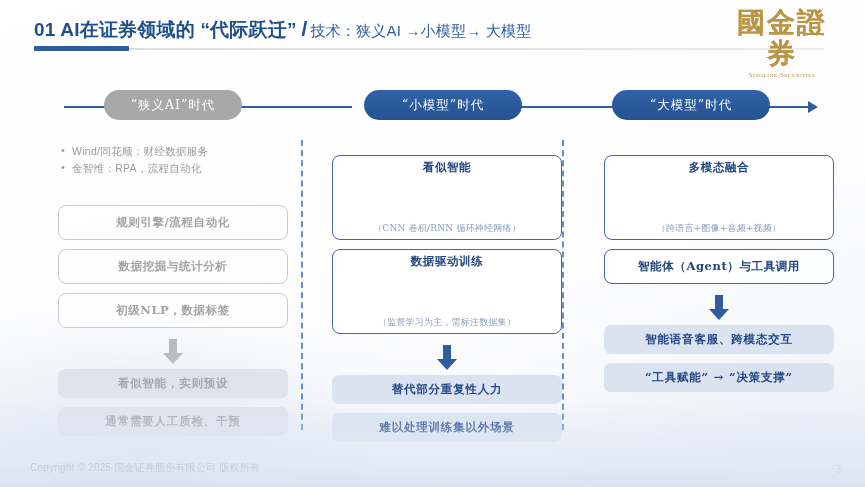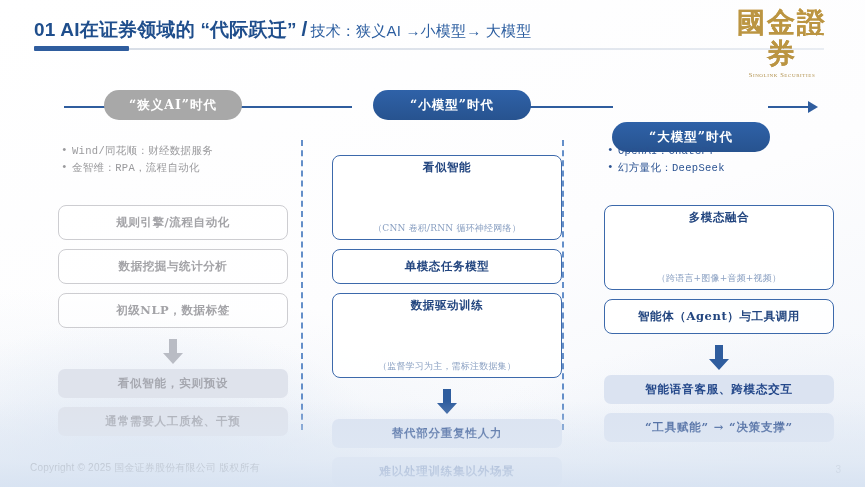--- a/index.html
+++ b/index.html
@@ -141,21 +141,21 @@
   .pill {
     position: absolute;
     top: 0;
     height: 30px;
     border-radius: 15px;
     display: flex;
     align-items: center;
     justify-content: center;
     font-family: "DejaVu Serif", "Liberation Serif", serif;
     font-size: 12.5px;
-    font-weight: bold;
+    font-weight: normal;
     letter-spacing: 1px;
     color: #ffffff;
   }
   .pill-gray { background: #a8a8a8; }
   .pill-blue { background: linear-gradient(to bottom, #2f62a8 0%, #27538f 100%); }
 
   
   .vdivider {
     position: absolute;
     top: 140px;
@@ -176,21 +176,21 @@
   .col-3 { left: 604px; }
 
   .bullets {
     list-style: none;
     margin: 0;
     padding: 0 0 0 14px;
     height: 50px;
   }
   .bullets li {
     position: relative;
-    font-family: Liberation Mono, monospace;
+    font-family: Liberation Sans, sans-serif;
     font-size: 10.5px;
     line-height: 17px;
     letter-spacing: 0.3px;
     white-space: nowrap;
   }
   .bullets li::before {
     content: "•";
     position: absolute;
     left: -11px;
     top: -1px;
@@ -316,24 +316,24 @@
   <div class="timeline">
     <div class="tl-line" style="left:64px; width:42px;"></div>
     <div class="tl-line" style="left:240px; width:112px;"></div>
     <div class="tl-line" style="left:508px; width:105px;"></div>
     <div class="tl-line" style="left:768px; width:42px;"></div>
     <div class="tl-arrow" style="left:808px;"></div>
 
     <div class="pill pill-gray" style="left:104px; width:138px;">
       <span>“狭义AI”时代</span>
     </div>
-    <div class="pill pill-blue" style="left:373px; width:158px;">
+    <div class="pill pill-blue" style="left:364px; width:158px;">
       <span>“小模型”时代</span>
     </div>
-    <div class="pill pill-blue" style="left:612px; width:158px;margin-top:32px;">
+    <div class="pill pill-blue" style="left:612px; width:158px;">
       <span>“大模型”时代</span>
     </div>
   </div>
 
   <div class="vdivider" style="left:301px;"></div>
   <div class="vdivider" style="left:562px;"></div>
 
   <div class="col col-1">
     <ul class="bullets b-gray">
       <li>Wind/同花顺：财经数据服务</li>
@@ -369,23 +369,20 @@
   </div>
 
   <div class="col col-2">
 
     <div class="boxes">
       <div class="box box-outline-blue">
         <div class="box-title t-blue">看似智能</div>
         <div class="box-sub s-blue">（CNN 卷积/RNN 循环神经网络）</div>
       </div>
       <div class="box box-outline-blue">
-        <div class="box-title t-blue">单模态任务模型</div>
-      </div>
-      <div class="box box-outline-blue">
         <div class="box-title t-blue">数据驱动训练</div>
         <div class="box-sub s-blue">（监督学习为主，需标注数据集）</div>
       </div>
     </div>
 
     <div class="downarrow">
       <svg width="22" height="26" viewBox="0 0 22 26" aria-hidden="true">
         <polygon points="7,0 15,0 15,14 21,14 11,25 1,14 7,14" fill="#2f5d9e"></polygon>
       </svg>
     </div>
@@ -394,24 +391,20 @@
       <div class="rbox rbox-blue">
         <span>替代部分重复性人力</span>
       </div>
       <div class="rbox rbox-blue">
         <span>难以处理训练集以外场景</span>
       </div>
     </div>
   </div>
 
   <div class="col col-3">
-    <ul class="bullets b-blue">
-      <li>OpenAI：ChatGPT</li>
-      <li>幻方量化：DeepSeek</li>
-    </ul>
 
     <div class="boxes">
       <div class="box box-outline-blue">
         <div class="box-title t-blue">多模态融合</div>
         <div class="box-sub s-blue">（跨语言+图像+音频+视频）</div>
       </div>
       <div class="box box-outline-blue">
         <div class="box-title t-blue">智能体（Agent）与工具调用</div>
       </div>
     </div>

